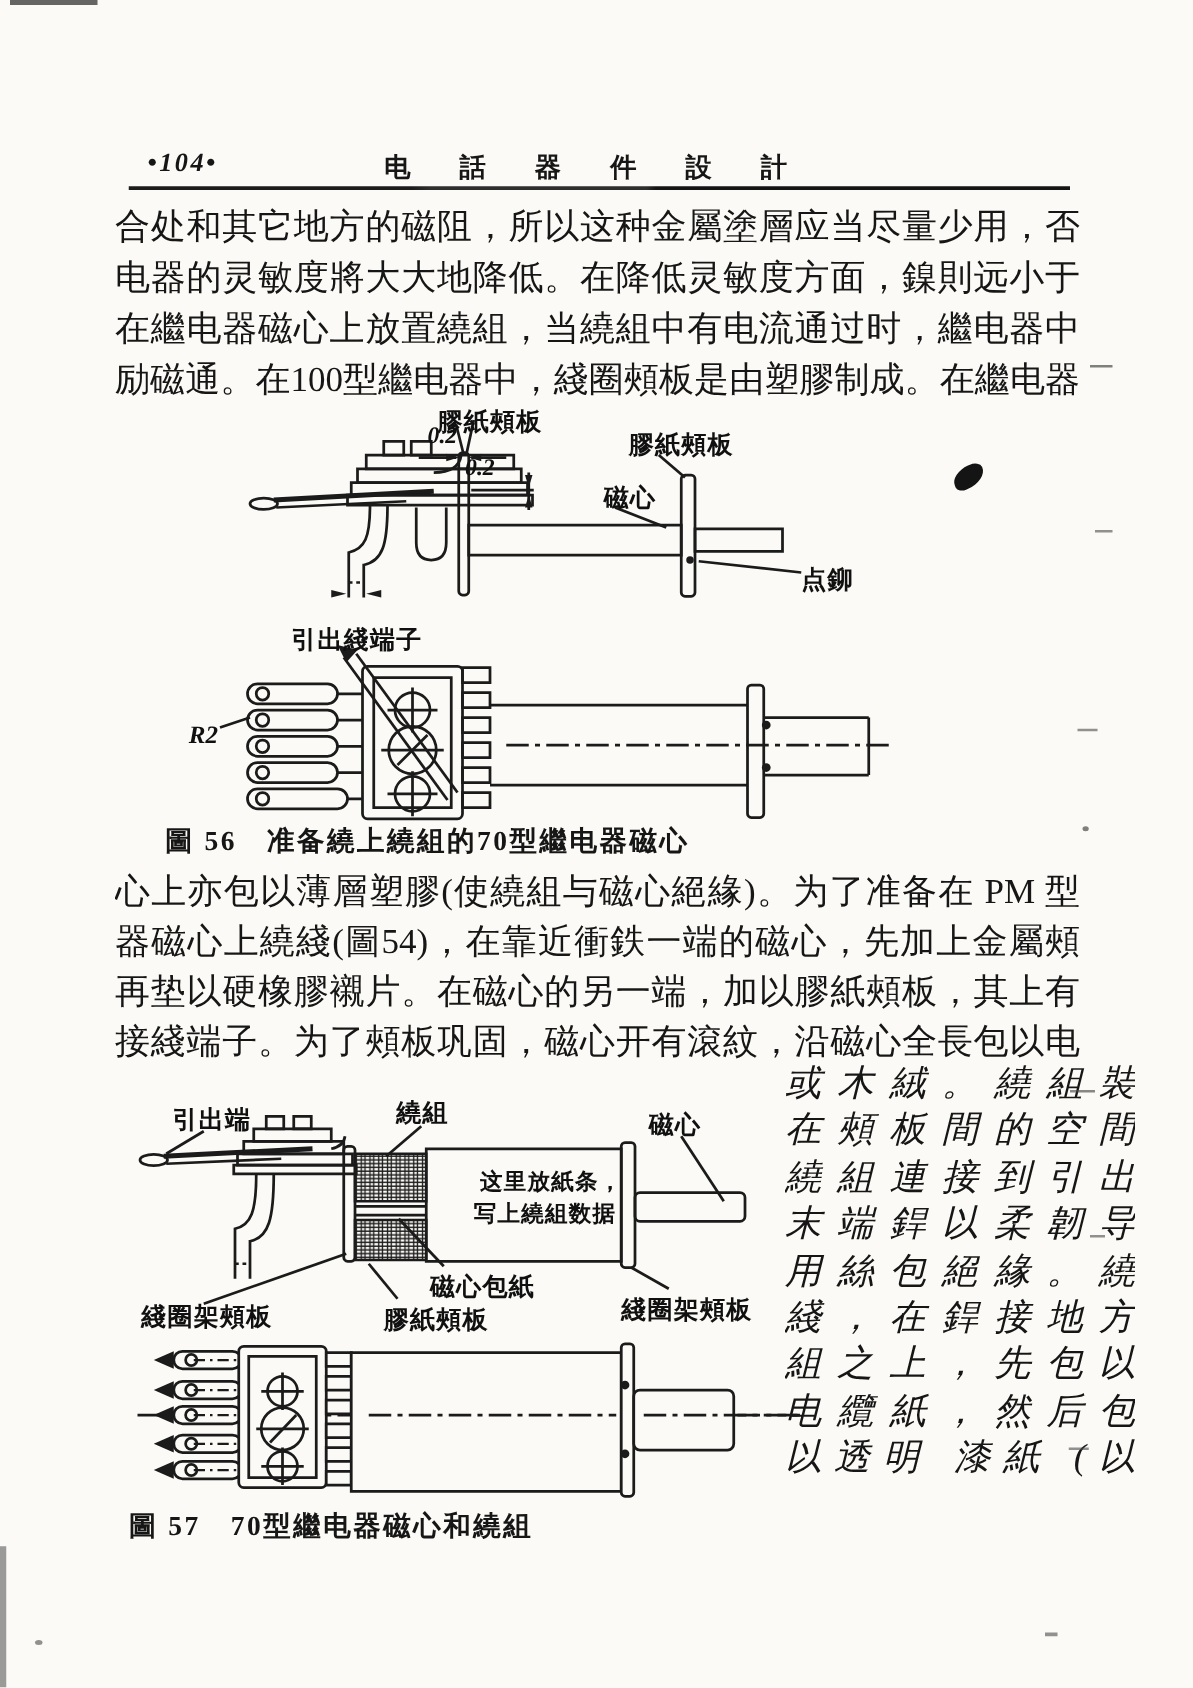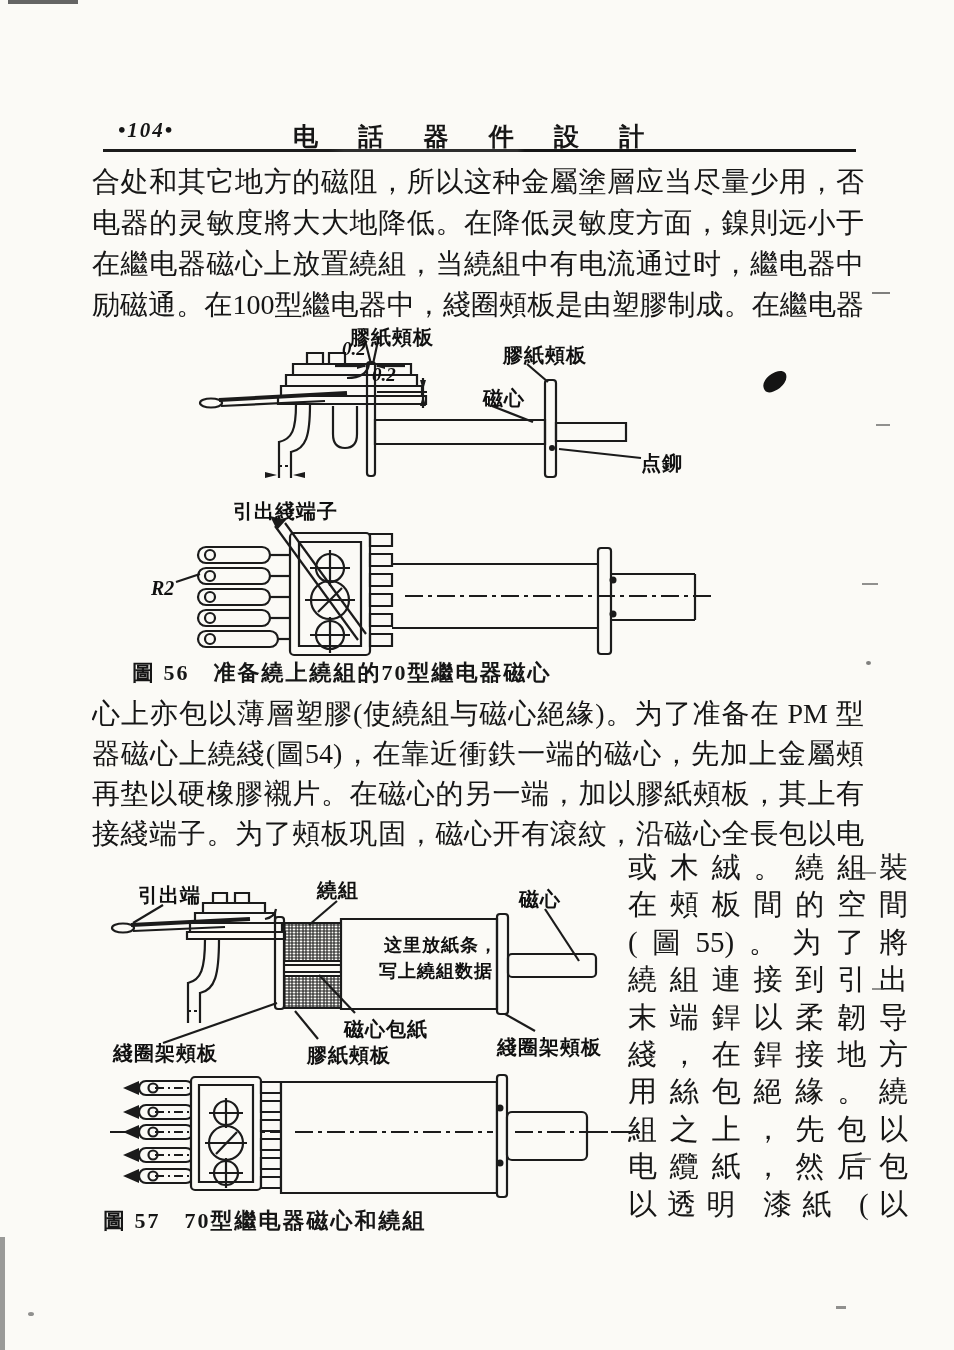--- a/index.html
+++ b/index.html
@@ -1,31 +1,31 @@
 <!DOCTYPE html>
 <html><head>
 <meta charset="utf-8">
 <style>
   html,body{margin:0;padding:0;}
   body{width:954px;height:1350px;position:relative;background:#fbfaf6;overflow:hidden;
        font-family:"Liberation Serif","DejaVu Serif",serif;color:#161616;}
   .abs{position:absolute;}
   
   .pagenum{left:118px;top:118px;font-size:21px;font-weight:bold;font-style:italic;letter-spacing:2px;}
-  .htitle{left:0;top:120px;width:100%;text-align:center;font-size:25px;font-weight:bold;letter-spacing:17px;}
+  .htitle{left:0;top:120px;width:100%;text-align:center;font-size:21px;font-weight:bold;letter-spacing:17px;}
   .hrule{left:103px;top:149px;width:753px;height:3px;background:linear-gradient(90deg,#1c1c1c 0 30%,#2e2e2e 32% 55%,#151515 56% 100%);}
   
   .para{left:92px;width:772px;font-size:28px;line-height:41px;}
   .para .tline{text-align:justify;text-align-last:justify;text-justify:inter-character;height:41px;overflow:hidden;}
   .p1{top:161px;}
   .p2{top:694px;line-height:40px;}
   .p2 .tline{height:40px;}
   
   .rcol{left:628px;top:849px;width:280px;font-size:29px;line-height:37.4px;}
-  .rcol .tline{text-align:justify;text-align-last:justify;text-justify:inter-character;height:37.4px;overflow:hidden;}
+  .rcol .tline{text-align:justify;text-align-last:justify;text-justify:inter-character;height:37.4px;overflow:hidden;font-style:italic;}
   
   .flabel{position:absolute;font-size:20px;font-weight:bold;letter-spacing:1px;white-space:nowrap;color:#101010;}
   .dim{font-style:italic;font-size:19px;letter-spacing:0;font-family:Liberation Serif, serif;}
   .r2{font-style:italic;font-size:20px;letter-spacing:0;}
   .fnote{font-size:18px;letter-spacing:1px;}
   .fcap{position:absolute;font-size:22px;font-weight:bold;letter-spacing:2px;white-space:nowrap;}
   svg{position:absolute;}
   svg *{vector-effect:non-scaling-stroke;}
   .ln{stroke:#1b1b1b;stroke-width:2.2;fill:none;}
   .thick{stroke:#1b1b1b;stroke-width:4;fill:none;}
@@ -169,25 +169,24 @@
 <div class="abs para p2">
   <div class="tline">心上亦包以薄層塑膠(使繞組与磁心絕緣)。为了准备在 PM 型繼电</div>
   <div class="tline">器磁心上繞綫(圖54)，在靠近衝鉄一端的磁心，先加上金屬頰板，</div>
   <div class="tline">再垫以硬橡膠襯片。在磁心的另一端，加以膠紙頰板，其上有引出</div>
   <div class="tline">接綫端子。为了頰板巩固，磁心开有滾紋，沿磁心全長包以电纜紙</div>
 </div>
 
 <div class="abs rcol">
   <div class="tline">或木絨。繞組裝</div>
   <div class="tline">在頰板間的空間</div>
-  <div class="tline">(圖55)。为了將</div>
   <div class="tline">繞組連接到引出</div>
   <div class="tline">末端銲以柔韌导</div>
+  <div class="tline">用絲包絕緣。繞</div>
   <div class="tline">綫，在銲接地方</div>
-  <div class="tline">用絲包絕緣。繞</div>
   <div class="tline">組之上，先包以</div>
   <div class="tline">电纜紙，然后包</div>
   <div class="tline">以透明 漆紙 (以</div>
 </div>
 
 <svg style="left:105px;top:873px" width="520" height="205" viewBox="0 0 520 205">
   <defs>
     <pattern id="xh1" width="7" height="6" patternUnits="userSpaceOnUse">
       <path d="M0 1 H7 M0 4 H7 M2 0 V6 M5 0 V6" stroke="#1d1d1d" stroke-width="1.1" fill="none"></path>
     </pattern>

